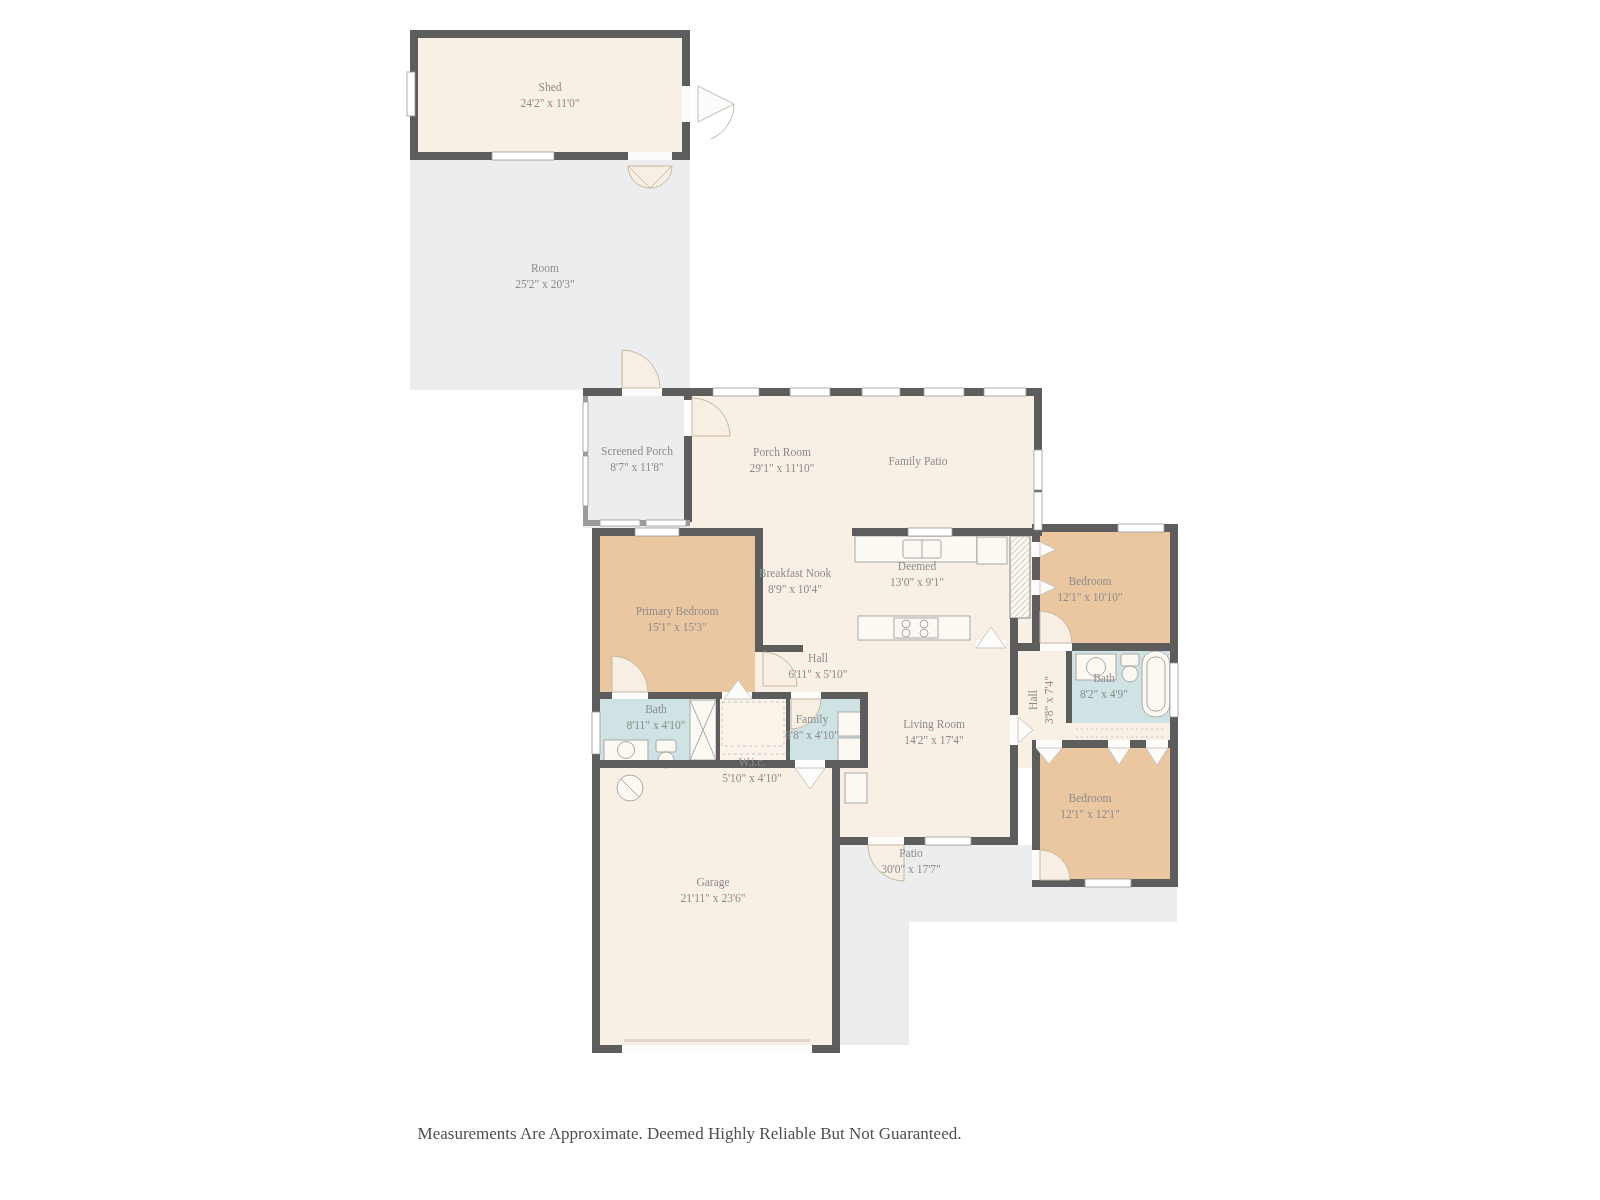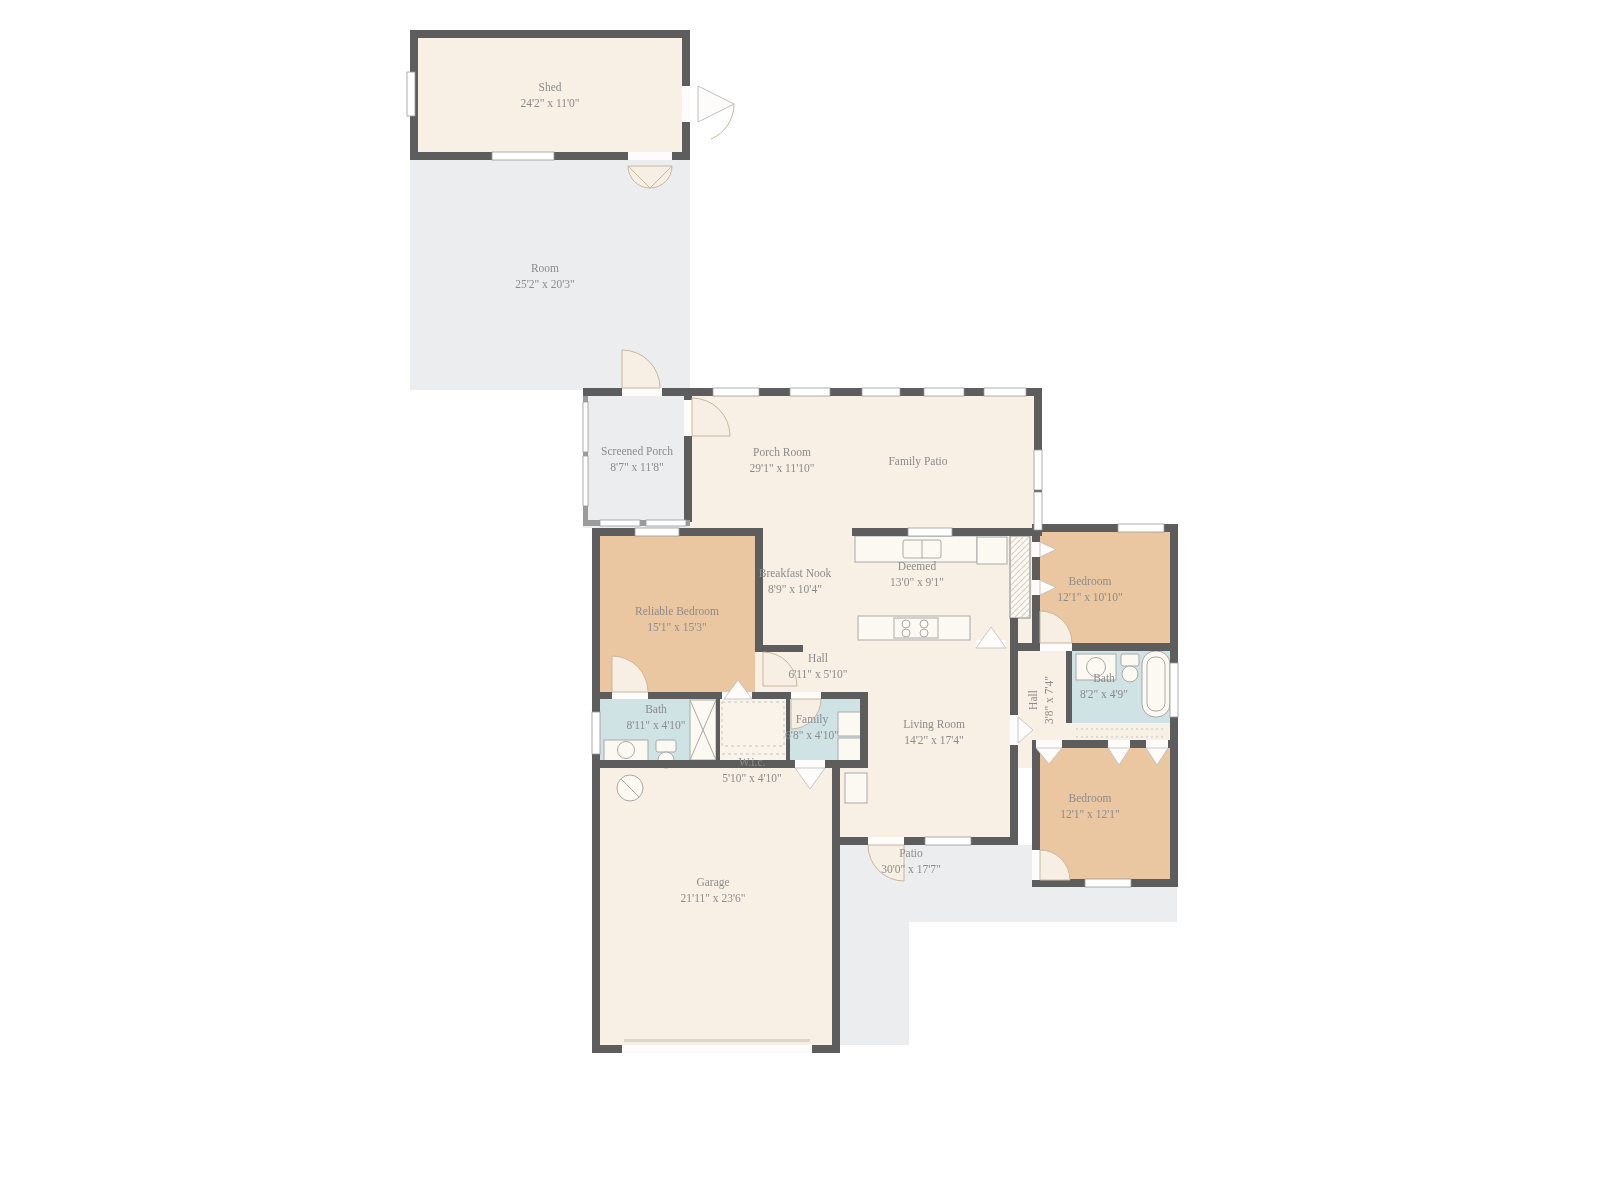--- a/index.html
+++ b/index.html
@@ -221,21 +221,21 @@
     </div>
 <div class="lbl" style="left:795px;top:582px;">
       <span class="nm">Breakfast Nook</span>
       <span class="dm">8'9" x 10'4"</span>
     </div>
 <div class="lbl" style="left:917px;top:575px;">
       <span class="nm">Deemed</span>
       <span class="dm">13'0" x 9'1"</span>
     </div>
 <div class="lbl" style="left:677px;top:620px;">
-      <span class="nm">Reliable Bedroom</span>
+      <span class="nm">Primary Bedroom</span>
       <span class="dm">15'1" x 15'3"</span>
     </div>
 <div class="lbl" style="left:1090px;top:590px;">
       <span class="nm">Bedroom</span>
       <span class="dm">12'1" x 10'10"</span>
     </div>
 <div class="lbl" style="left:818px;top:667px;">
       <span class="nm">Hall</span>
       <span class="dm">6'11" x 5'10"</span>
     </div>
@@ -270,14 +270,15 @@
 <div class="lbl" style="left:713px;top:891px;">
       <span class="nm">Garage</span>
       <span class="dm">21'11" x 23'6"</span>
     </div>
 <div class="lbl" style="left:911px;top:862px;">
       <span class="nm">Patio</span>
       <span class="dm">30'0" x 17'7"</span>
     </div>
 
 <div id="watermark">StellarMLS</div>
+<div id="footer">Measurements Are Approximate. Deemed Highly Reliable But Not Guaranteed.</div>
 
 </div>
 
 </body></html>

